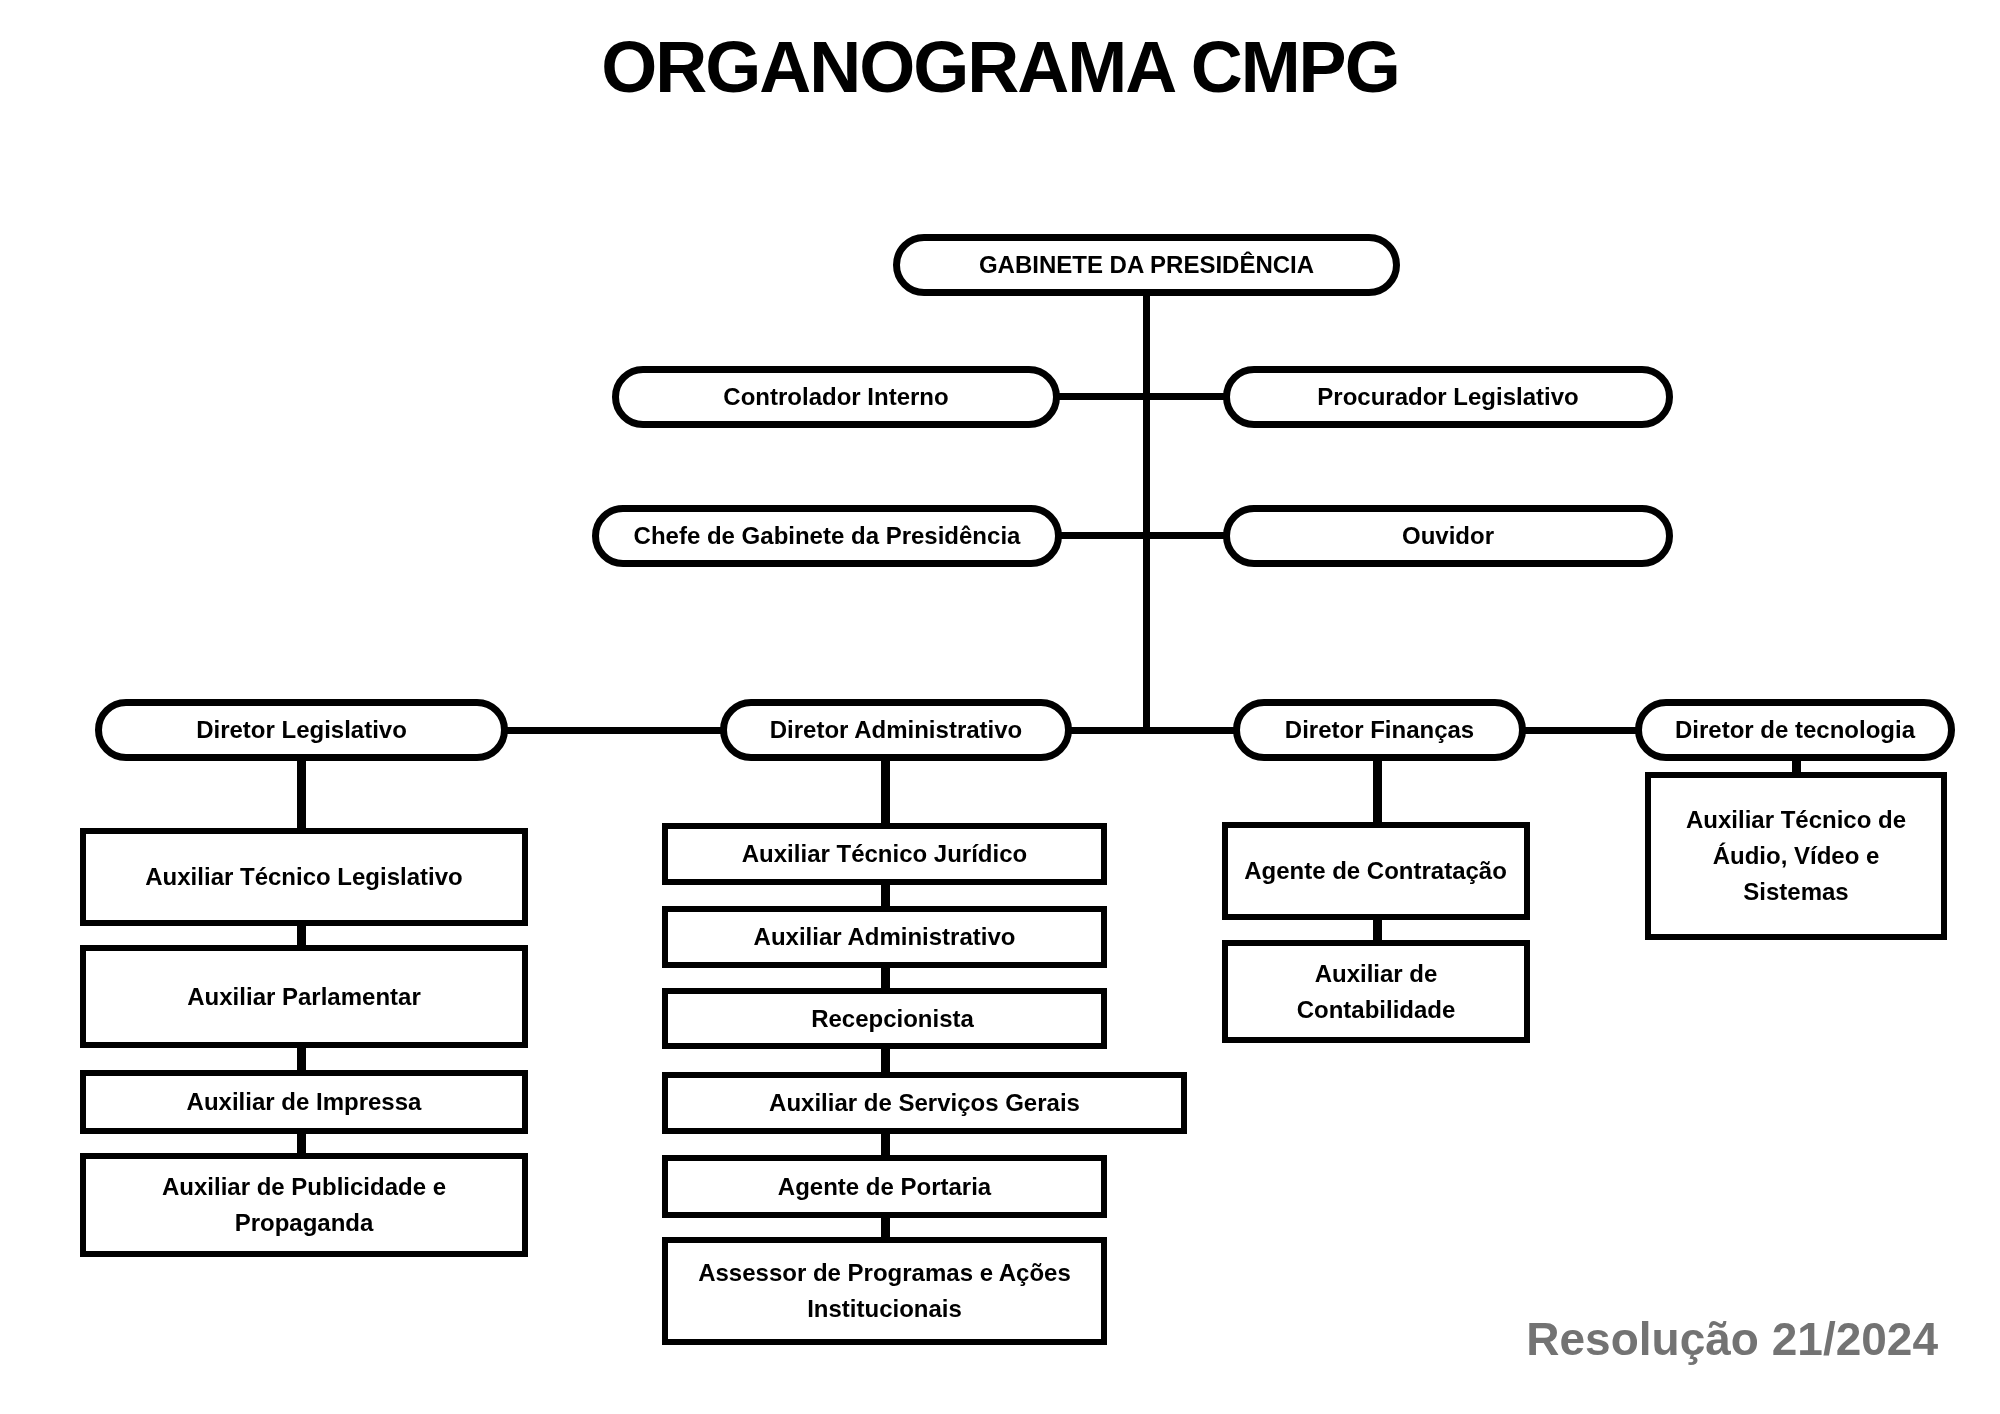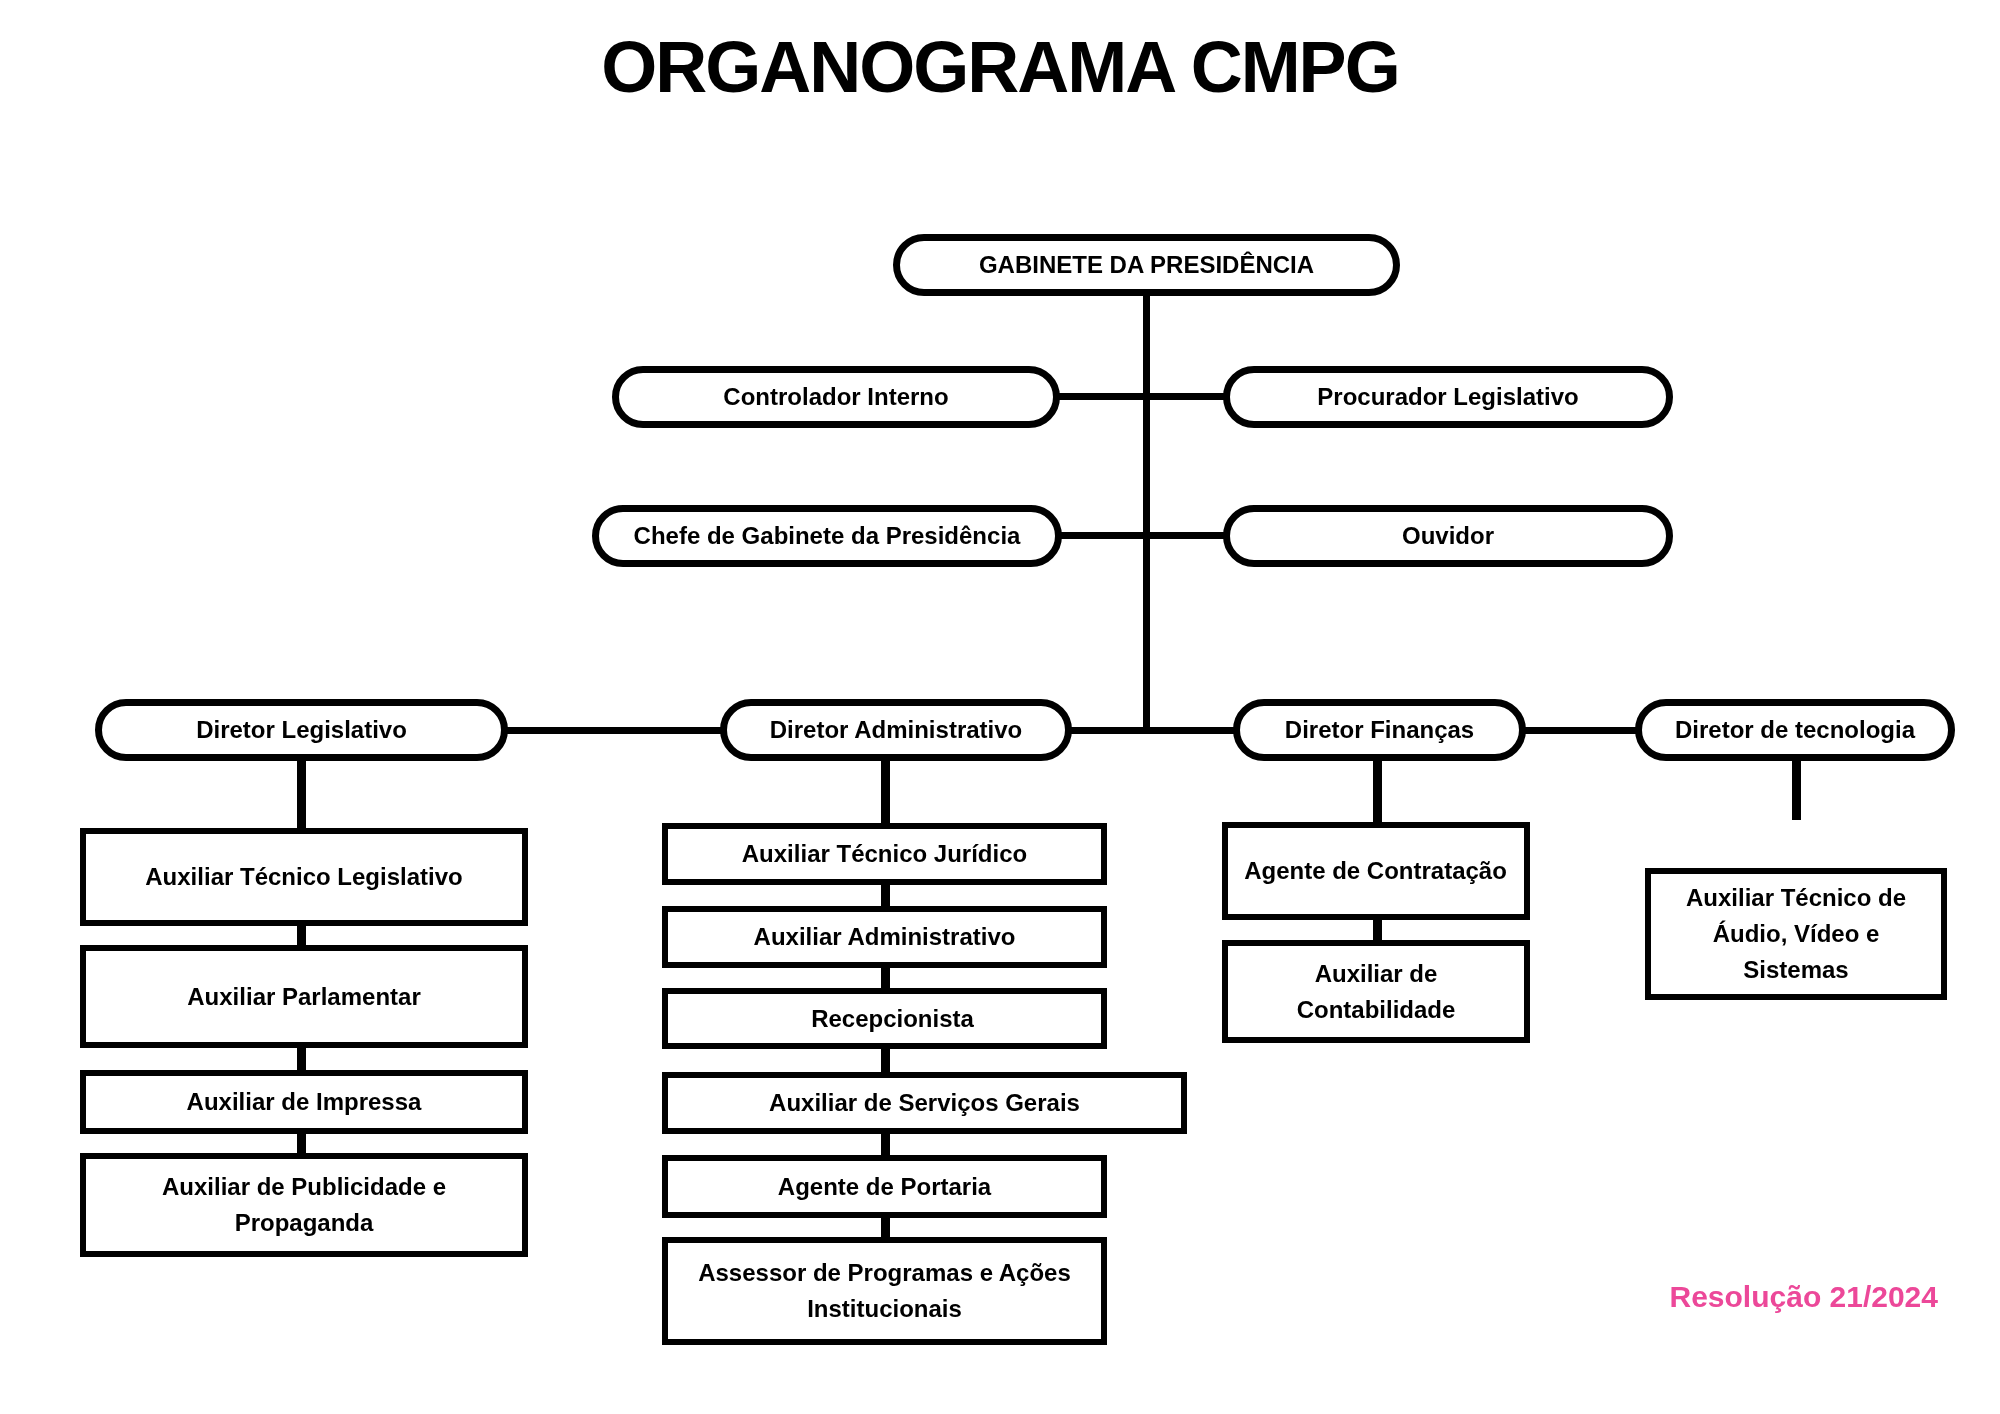--- a/index.html
+++ b/index.html
@@ -44,24 +44,24 @@
     font-size:24px;
     padding:0 12px;
     line-height:1.5;
   }
   .conn{
     position:absolute;
     background:#000;
   }
   .footer{
     position:absolute;
-    top:1280px;right:62px;
-    font-size:30px;
+    top:1312px;right:62px;
+    font-size:46px;
     font-weight:bold;
-    color:#ec4899;
+    color:#737373;
   }
 </style>
 </head>
 <body>
 
 <div id="canvas">
 
   <div class="conn" style="left:1143px;top:292px;width:7px;height:442px;"></div>
   <div class="conn" style="left:1045px;top:393px;width:195px;height:7px;"></div>
   <div class="conn" style="left:1045px;top:532px;width:195px;height:7px;"></div>
@@ -106,17 +106,17 @@
   <div class="rbox" style="left:662px;top:823px;width:445px;height:62px;">Auxiliar Técnico Jurídico</div>
   <div class="rbox" style="left:662px;top:906px;width:445px;height:62px;">Auxiliar Administrativo</div>
   <div class="rbox" style="left:662px;top:988px;width:445px;height:61px;padding-left:28px;">Recepcionista</div>
   <div class="rbox" style="left:662px;top:1072px;width:525px;height:62px;">Auxiliar de Serviços Gerais</div>
   <div class="rbox" style="left:662px;top:1155px;width:445px;height:63px;">Agente de Portaria</div>
   <div class="rbox" style="left:662px;top:1237px;width:445px;height:108px;">Assessor de Programas e Ações Institucionais</div>
 
   <div class="rbox" style="left:1222px;top:822px;width:308px;height:98px;padding-left:11px;">Agente de Contratação</div>
   <div class="rbox" style="left:1222px;top:940px;width:308px;height:103px;">Auxiliar de Contabilidade</div>
 
-  <div class="rbox" style="left:1645px;top:868px;width:302px;height:132px;">Auxiliar Técnico de Áudio, Vídeo e Sistemas</div>
+  <div class="rbox" style="left:1645px;top:772px;width:302px;height:168px;">Auxiliar Técnico de Áudio, Vídeo e Sistemas</div>
 
   <div class="footer">Resolução 21/2024</div>
 
 </div>
 
 </body></html>

